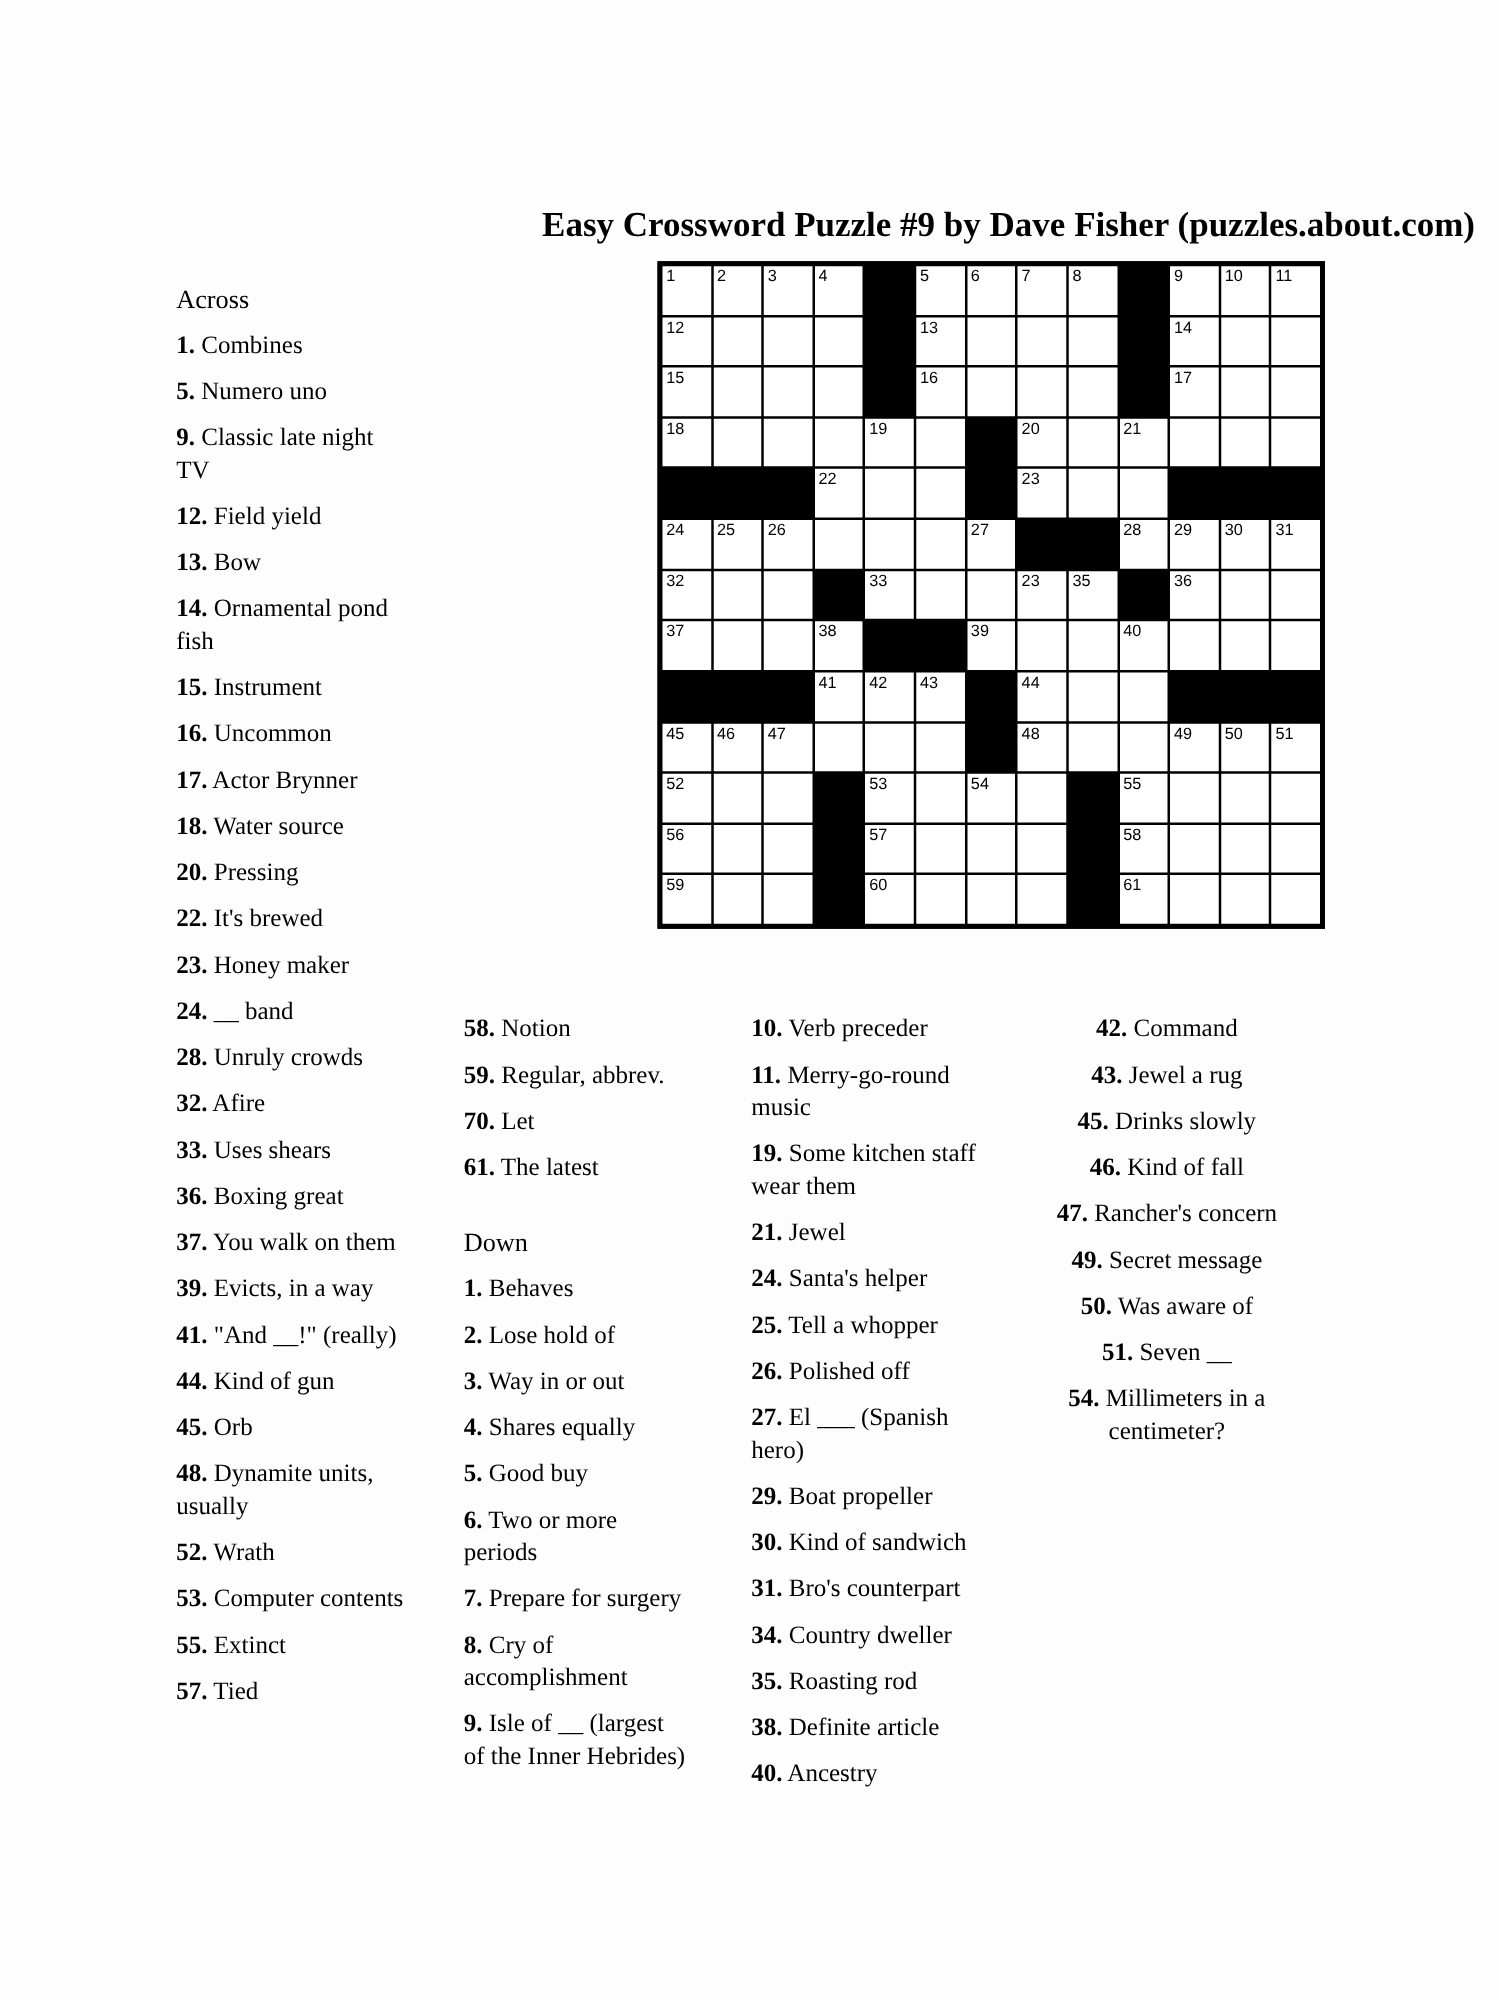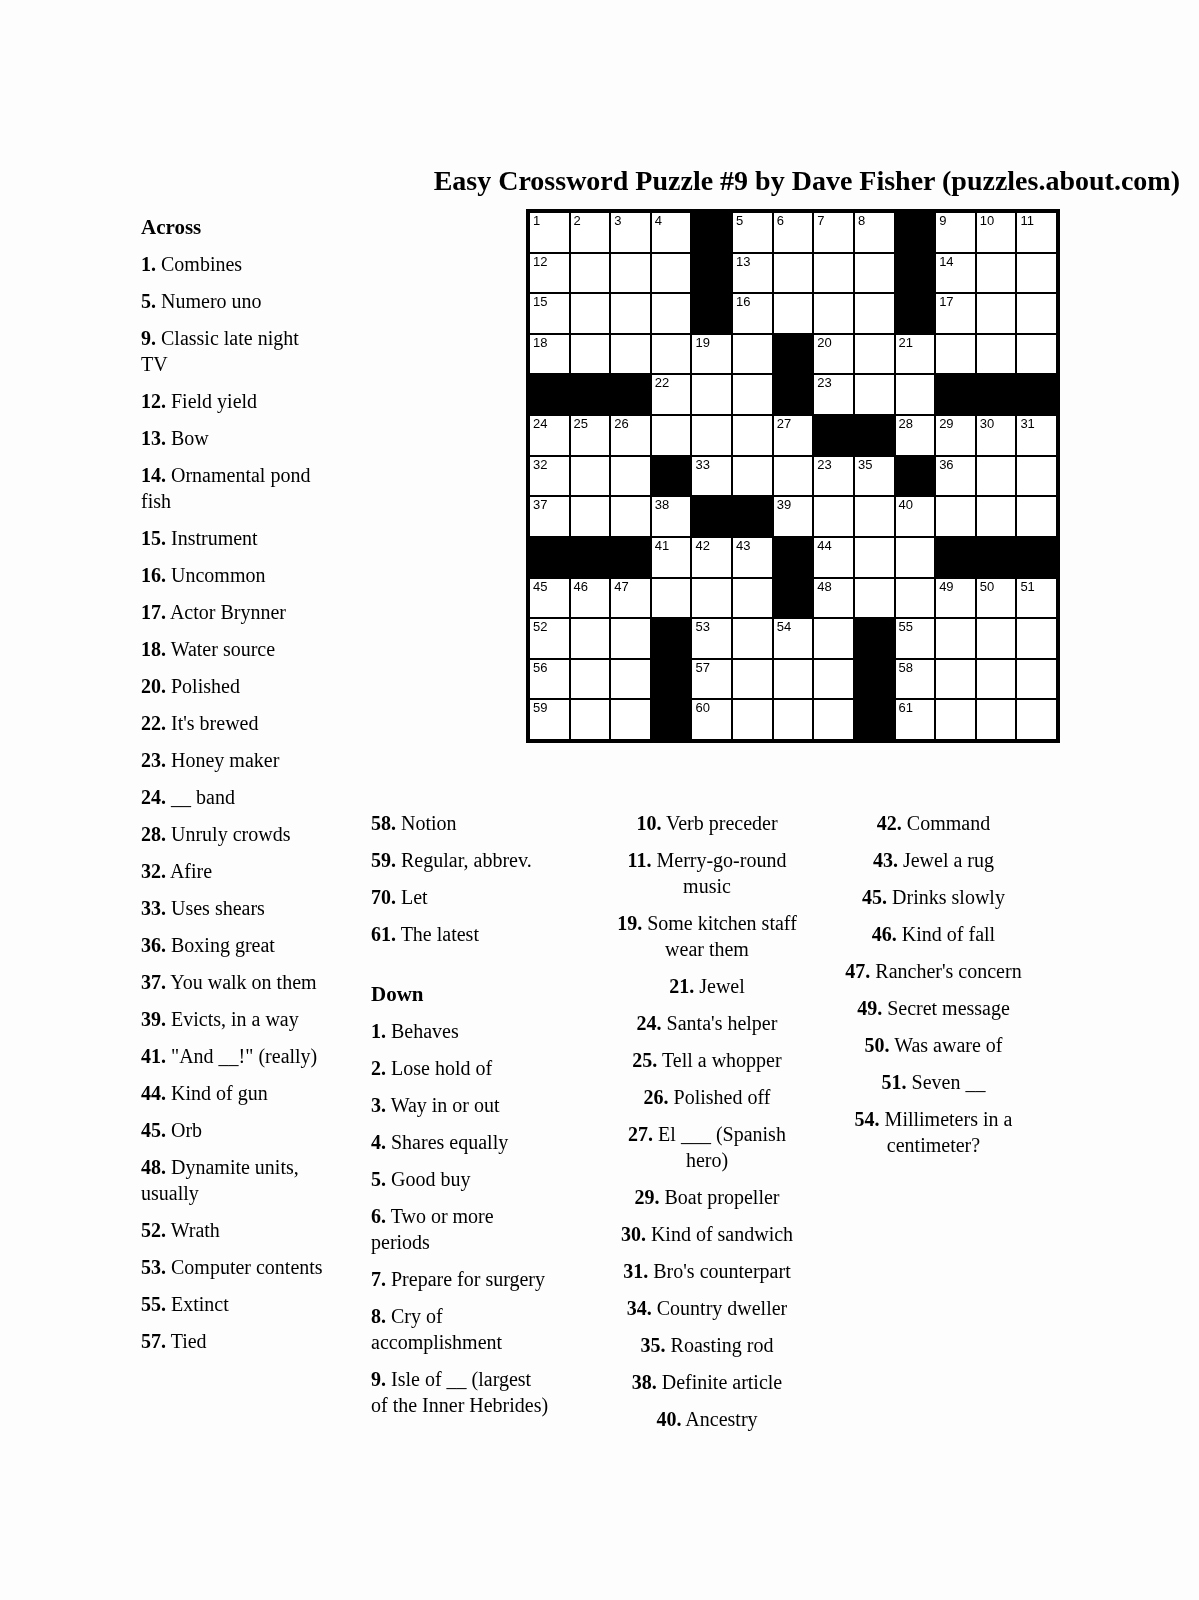--- a/index.html
+++ b/index.html
@@ -34,25 +34,25 @@
   .cellnum {
     position:absolute; top:1px; left:3px;
     font-family:"Liberation Sans", sans-serif;
     font-size:13px; line-height:1.1;
     color:#000;
   }
   
   .col { position:absolute; }
   #col1 { left:141px; top:210px; width:215px; }
   #col2 { left:371px; top:810px; width:205px; }
-  #col3 { left:601px; top:810px; width:212px;text-align:center; }
+  #col3 { left:601px; top:810px; width:212px; }
   #col4 { left:831px; top:810px; width:205px;text-align:center; }
   .section-header {
-    font-size:21px; font-weight:bold;
-    margin:4px 0 11px 0; line-height:26px;
+    font-size:21px; font-weight:normal;
+    margin:16px 0 11px 0; line-height:26px;
   }
   .down-header { margin-top:34px; }
   .clue {
     font-size:20px; line-height:26px;
     margin:0 0 11px 0;
   }
   .clue-num { font-weight:bold; }
   .clue-text { white-space:pre-line; }
 </style>
 </head>
@@ -362,21 +362,21 @@
       <div class="clue"><span class="clue-num">9.</span><span class="clue-text"> Classic late night
 TV</span></div>
       <div class="clue"><span class="clue-num">12.</span><span class="clue-text"> Field yield</span></div>
       <div class="clue"><span class="clue-num">13.</span><span class="clue-text"> Bow</span></div>
       <div class="clue"><span class="clue-num">14.</span><span class="clue-text"> Ornamental pond
 fish</span></div>
       <div class="clue"><span class="clue-num">15.</span><span class="clue-text"> Instrument</span></div>
       <div class="clue"><span class="clue-num">16.</span><span class="clue-text"> Uncommon</span></div>
       <div class="clue"><span class="clue-num">17.</span><span class="clue-text"> Actor Brynner</span></div>
       <div class="clue"><span class="clue-num">18.</span><span class="clue-text"> Water source</span></div>
-      <div class="clue"><span class="clue-num">20.</span><span class="clue-text"> Polished</span></div>
+      <div class="clue"><span class="clue-num">20.</span><span class="clue-text"> Pressing</span></div>
       <div class="clue"><span class="clue-num">22.</span><span class="clue-text"> It's brewed</span></div>
       <div class="clue"><span class="clue-num">23.</span><span class="clue-text"> Honey maker</span></div>
       <div class="clue"><span class="clue-num">24.</span><span class="clue-text"> __ band</span></div>
       <div class="clue"><span class="clue-num">28.</span><span class="clue-text"> Unruly crowds</span></div>
       <div class="clue"><span class="clue-num">32.</span><span class="clue-text"> Afire</span></div>
       <div class="clue"><span class="clue-num">33.</span><span class="clue-text"> Uses shears</span></div>
       <div class="clue"><span class="clue-num">36.</span><span class="clue-text"> Boxing great</span></div>
       <div class="clue"><span class="clue-num">37.</span><span class="clue-text"> You walk on them</span></div>
       <div class="clue"><span class="clue-num">39.</span><span class="clue-text"> Evicts, in a way</span></div>
       <div class="clue"><span class="clue-num">41.</span><span class="clue-text"> "And __!" (really)</span></div>

